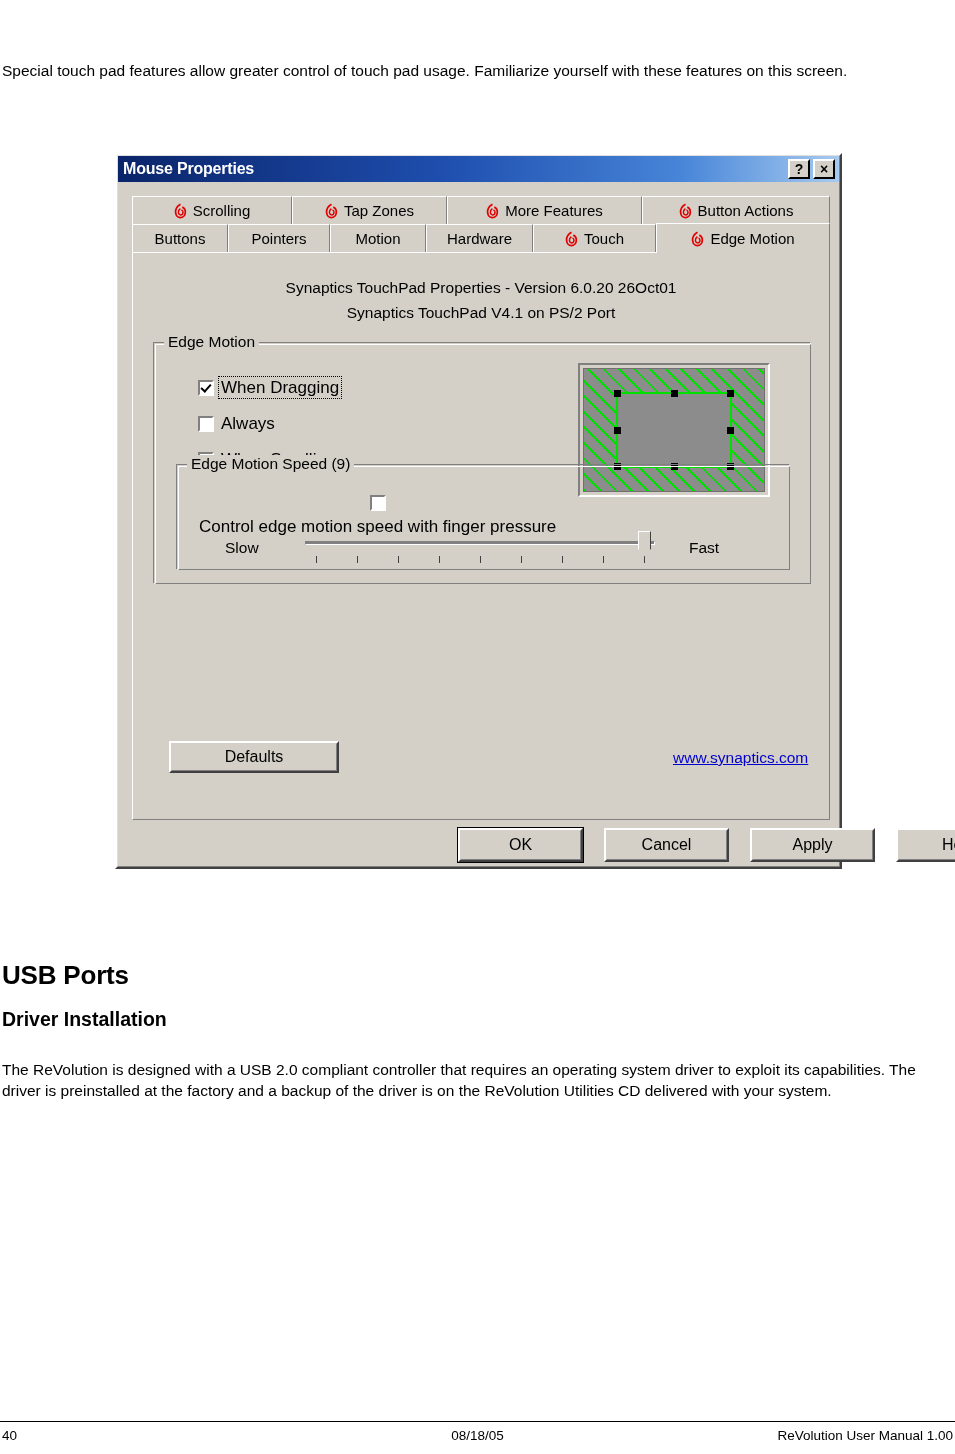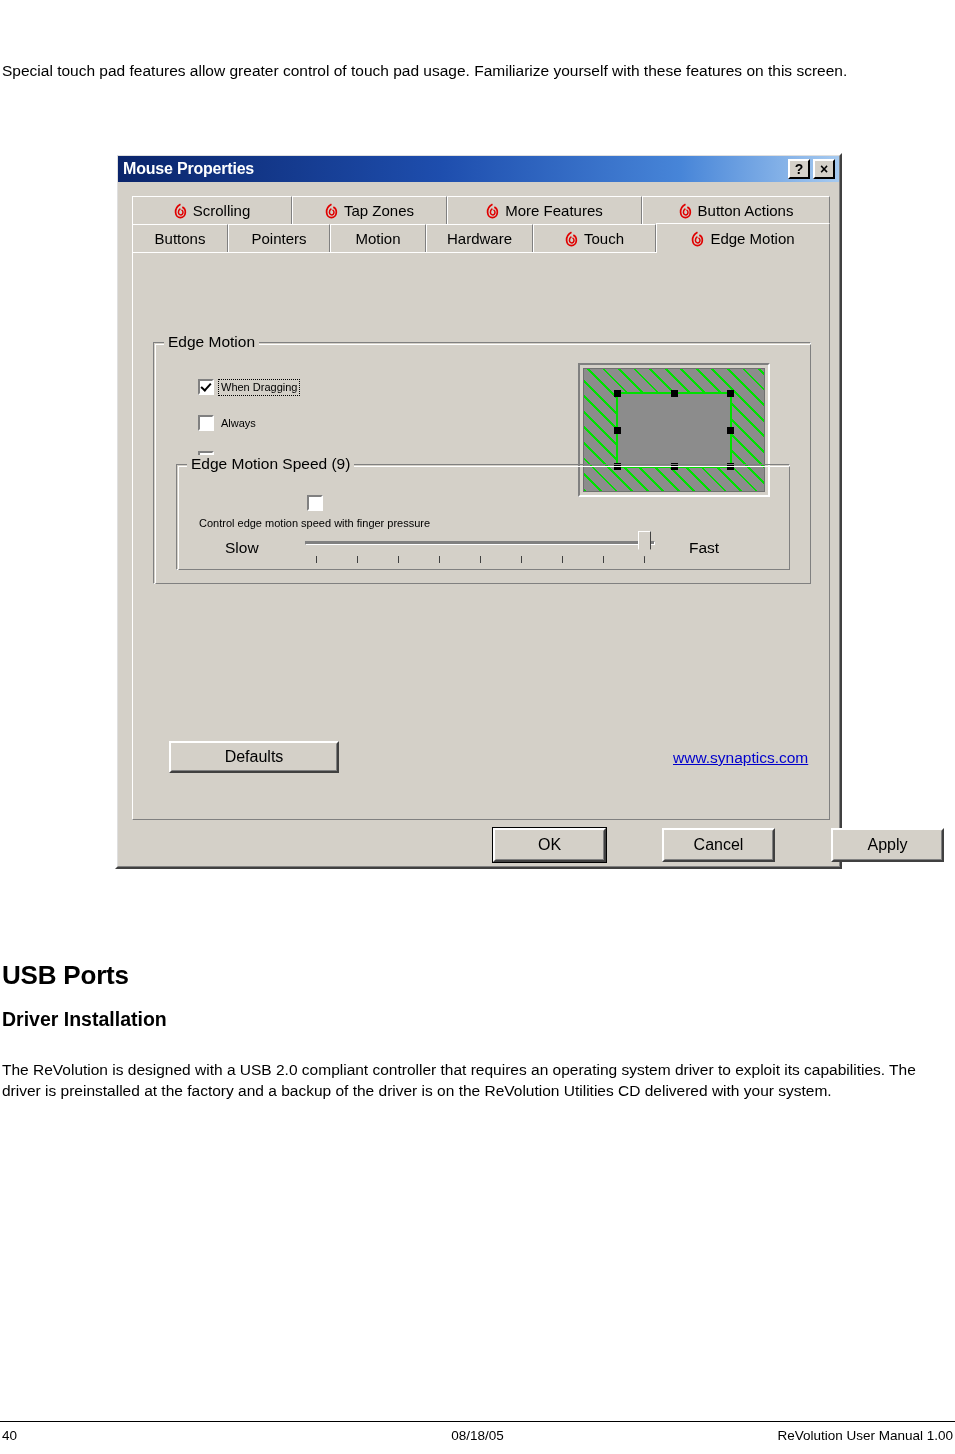--- a/index.html
+++ b/index.html
@@ -221,21 +221,21 @@
     left: 22px; top: 121px;
     width: 614px; height: 106px;
   }
 
   
   .check-row {
     position: absolute;
     display: flex;
     align-items: center;
     gap: 7px;
-    font-size: 11px;
+    font-size: 17px;
     color: #000;
   }
   .checkbox {
     width: 16px; height: 16px;
     background: #ffffff;
     border: 2px solid;
     border-color: #808080 #ffffff #ffffff #808080;
     box-sizing: border-box;
     position: relative;
     flex: 0 0 auto;
@@ -386,21 +386,21 @@
     white-space: nowrap;
   }
 
   
   #bottom-buttons {
     position: absolute;
     left: 340px; top: 672px;
     display: flex;
     gap: 21px;
   }
-  .bottom-btn { width: 113px; height: 34px; margin-left: 35px; }
+  .bottom-btn { width: 125px; height: 34px; }
   .bottom-btn.default-btn {
     outline: 1px solid #000;
     outline-offset: 0px;
   }
 </style>
 </head>
 <body>
 
 <p class="doc-para" id="intro-para">Special touch pad features allow greater control of touch pad usage. Familiarize yourself with these features on this screen.</p>
 
@@ -472,20 +472,24 @@
               <path d="M6.5 1.2C3.2 3 1.3 6 1.6 9.4c.2 3 2.3 5.3 4.8 5.3 2.6 0 4.7-2.2 4.9-5.1.2-2.6-1-4.6-3-5.5" fill="none" stroke="#e00000" stroke-width="1.7"></path>
               <path d="M6.4 5.6c-1.4 1-2.2 2.4-2 3.9.2 1.4 1.2 2.4 2.3 2.4 1.2 0 2.2-1 2.3-2.4.1-1.2-.5-2.2-1.5-2.7" fill="none" stroke="#e00000" stroke-width="1.5"></path>
             </svg>
           <span class="tab-label">Edge Motion</span>
         </div>
       </div>
     </div>
 
     <div id="tabpage">
 
+      <div id="header-lines">
+        <div>Synaptics TouchPad Properties - Version 6.0.20 26Oct01</div>
+        <div>Synaptics TouchPad V4.1 on PS/2 Port</div>
+      </div>
 
       <div class="groupbox" id="group-edge-motion">
         <span class="group-title">Edge Motion</span>
 
         <div class="check-row" id="row-when-dragging">
           <span class="checkbox checked"></span>
           <span class="check-label focus-rect">When Dragging</span>
         </div>
 
         <div class="check-row" id="row-always">

